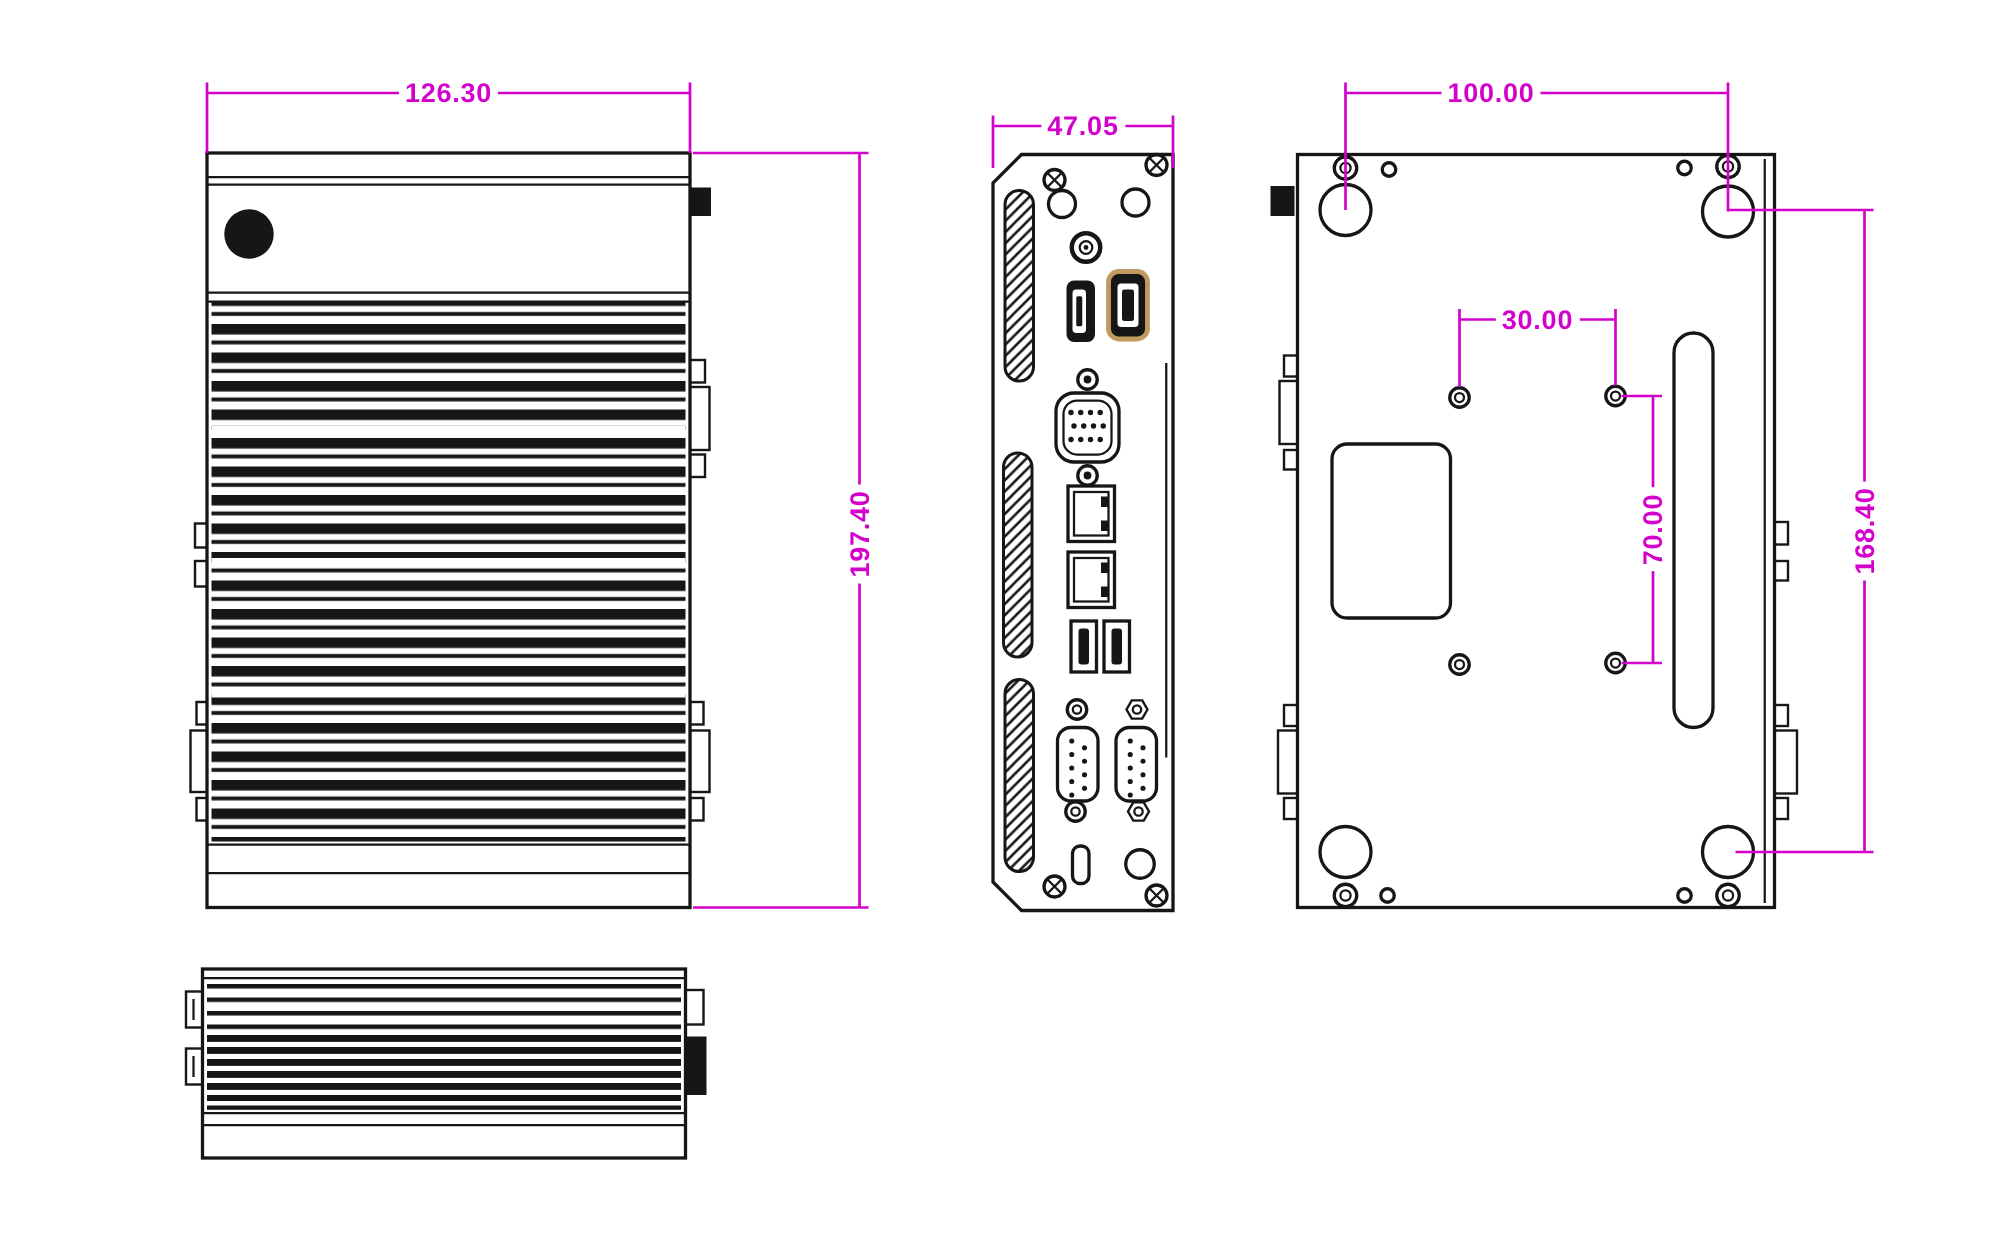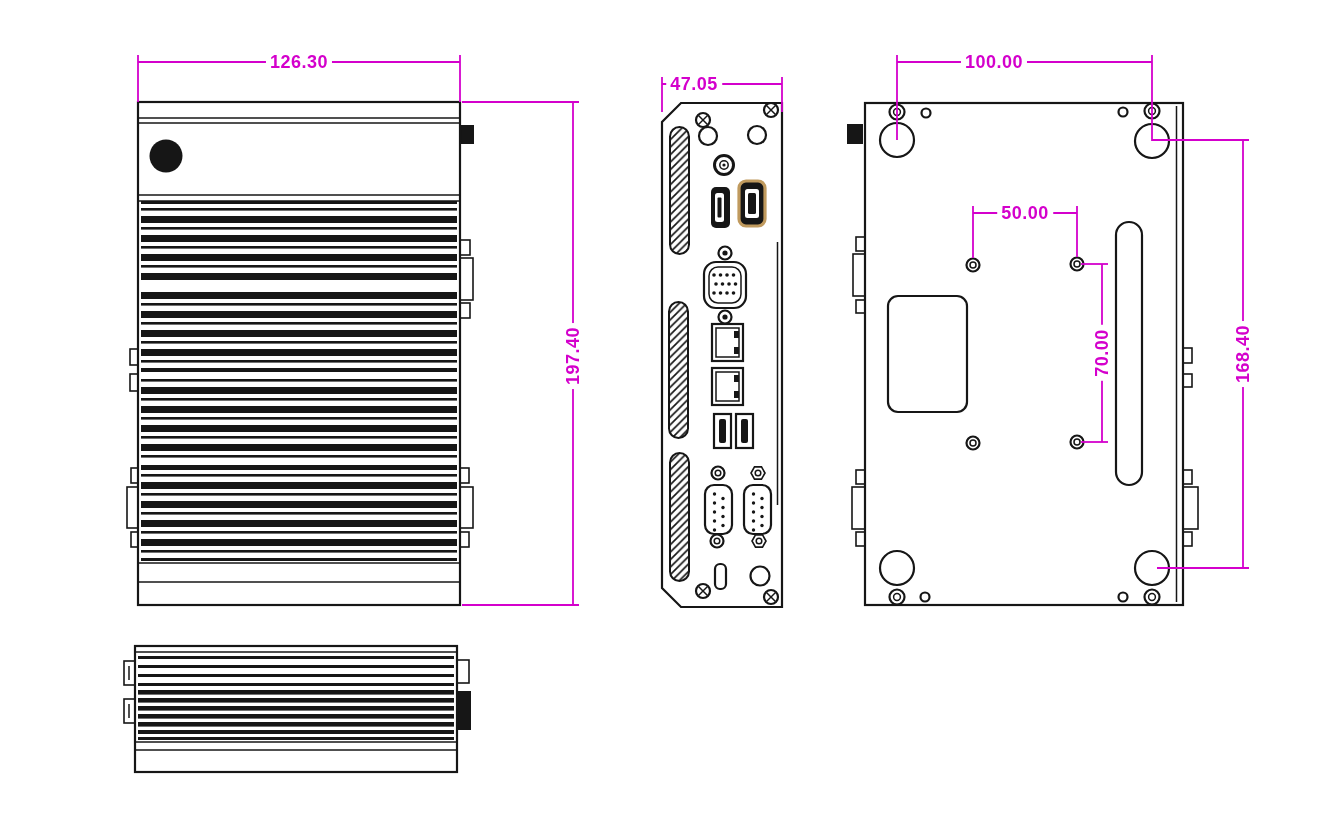--- a/index.html
+++ b/index.html
@@ -349,19 +349,19 @@
     <line class="ln15" x1="135" y1="652" x2="457" y2="652"></line>
     <rect x="138" y="656" width="316" height="84" fill="url(#sidefins)"></rect>
     <rect x="138" y="690" width="316" height="44" fill="url(#sidefinsDark)"></rect>
     <line class="ln15" x1="135" y1="742" x2="457" y2="742"></line>
     <line class="ln15" x1="135" y1="750" x2="457" y2="750"></line>
   </g>
 </svg>
 
 <div class="dim-label" style="left:299px;top:62px">126.30</div>
 <div class="dim-label rot" style="left:573px;top:356px">197.40</div>
-<div class="dim-label" style="left:694px;top:84px">47.05</div>
+<div class="dim-label" style="left:722px;top:84px">47.05</div>
 <div class="dim-label" style="left:994px;top:62px">100.00</div>
-<div class="dim-label" style="left:1025px;top:213px">50.00</div>
+<div class="dim-label" style="left:1025px;top:213px">30.00</div>
 <div class="dim-label rot" style="left:1102px;top:353px">70.00</div>
 <div class="dim-label rot" style="left:1243px;top:354px">168.40</div>
 
 </div>
 
 </body></html>

